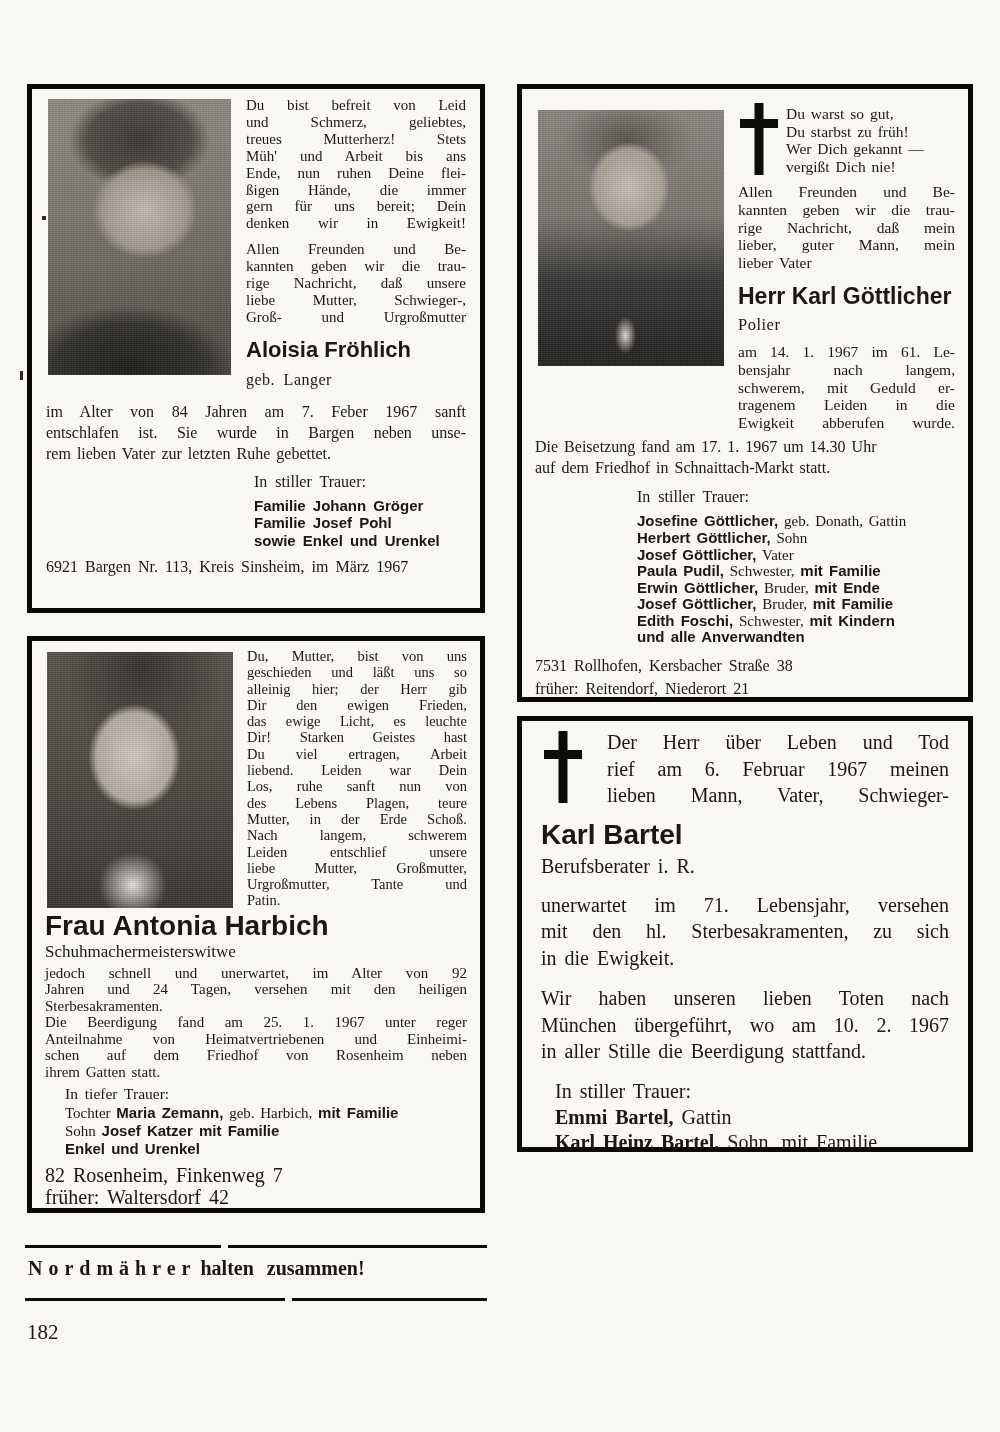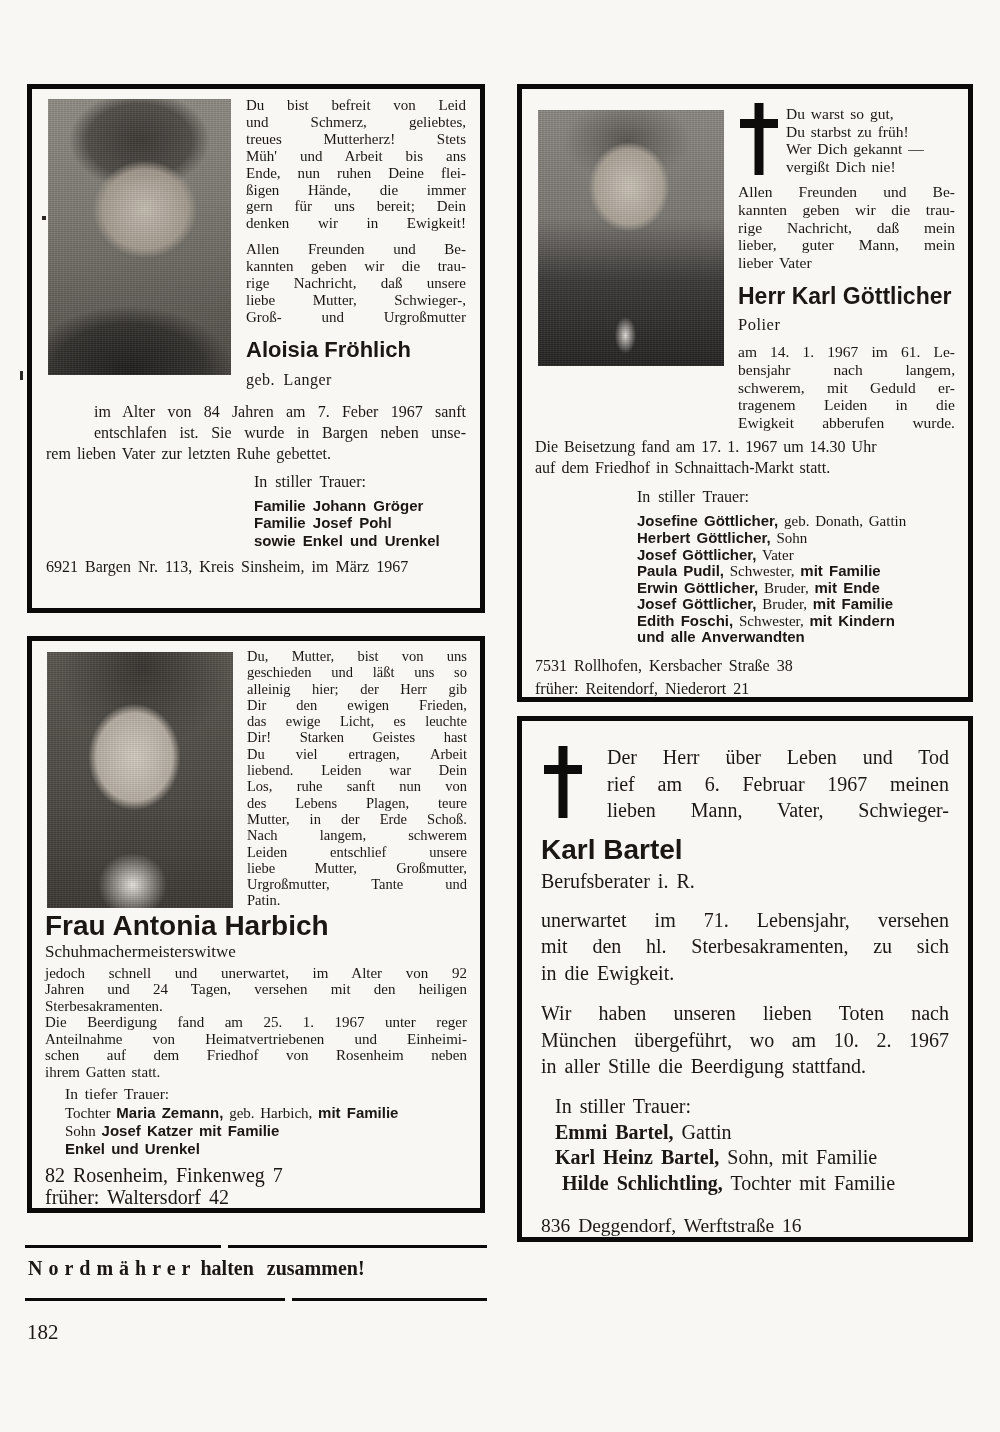--- a/index.html
+++ b/index.html
@@ -8,21 +8,21 @@
     background:#f8f7f3;
     font-family:"Liberation Serif",serif;color:#1b1713;
   }
   .box{
     position:absolute;border:5px solid #0c0a08;box-sizing:border-box;
     overflow:hidden;background:#f8f7f3;
   }
   #box-froehlich{left:27px;top:84px;width:458px;height:529px;padding:8px 14px 10px 14px;}
   #box-goettlicher{left:517px;top:84px;width:456px;height:618px;padding:8px 13px 10px 13px;}
   #box-harbich{left:27px;top:636px;width:458px;height:577px;padding:7px 13px 8px 13px;}
-  #box-bartel{left:517px;top:716px;width:456px;height:526px;padding:23px 19px 12px 19px;}
+  #box-bartel{left:517px;top:716px;width:456px;height:436px;padding:8px 19px 12px 19px;}
 
   .row{display:flex;}
   .photo{position:relative;flex:0 0 auto;overflow:hidden;}
   .photo::after{
     content:"";position:absolute;inset:0;
     background:repeating-linear-gradient(0deg, rgba(255,255,255,.06) 0 1px, rgba(0,0,0,.07) 1px 2px),
                repeating-linear-gradient(90deg, rgba(255,255,255,.03) 0 1px, rgba(0,0,0,.04) 1px 3px);
   }
   #photo-froehlich{width:183px;height:276px;margin:2px 0 0 2px;
     background:
@@ -59,21 +59,21 @@
   .pblock{white-space:pre-line;}
   .sans-b{font-family:"Liberation Sans",sans-serif;font-weight:700;}
   .center{}
 
   
   #box-froehlich .col{width:226px;margin-left:15px;overflow:hidden;}
   .verse-sm{font-size:15px;line-height:16.9px;word-spacing:2px;}
   #froehlich-notice{margin-top:9px;}
   #froehlich-name{font-size:22px;line-height:26px;margin-top:11px;}
   #froehlich-maiden{font-size:16px;margin-top:8px;letter-spacing:.5px;word-spacing:4px;}
-  .body-md{font-size:16px;line-height:21px;word-spacing:2px;margin-left:48px;}
+  .body-md{font-size:16px;line-height:21px;word-spacing:2px;}
   #froehlich-body{margin-top:12px;}
   #froehlich-body-last{font-size:16px;line-height:21px;word-spacing:2px;}
   #froehlich-trauer{font-size:16px;margin:9px 0 0 208px;word-spacing:4px;}
   #froehlich-mourners{margin:6px 0 0 208px;font-size:15px;line-height:17.5px;word-spacing:3px;}
   .addr{font-size:16px;line-height:22.5px;word-spacing:3px;}
   #froehlich-addr{margin-top:7px;}
 
   
   #box-goettlicher .col{width:228px;margin-left:14px;overflow:hidden;}
   .verse-g{font-size:15.5px;line-height:17.6px;word-spacing:2px;}

